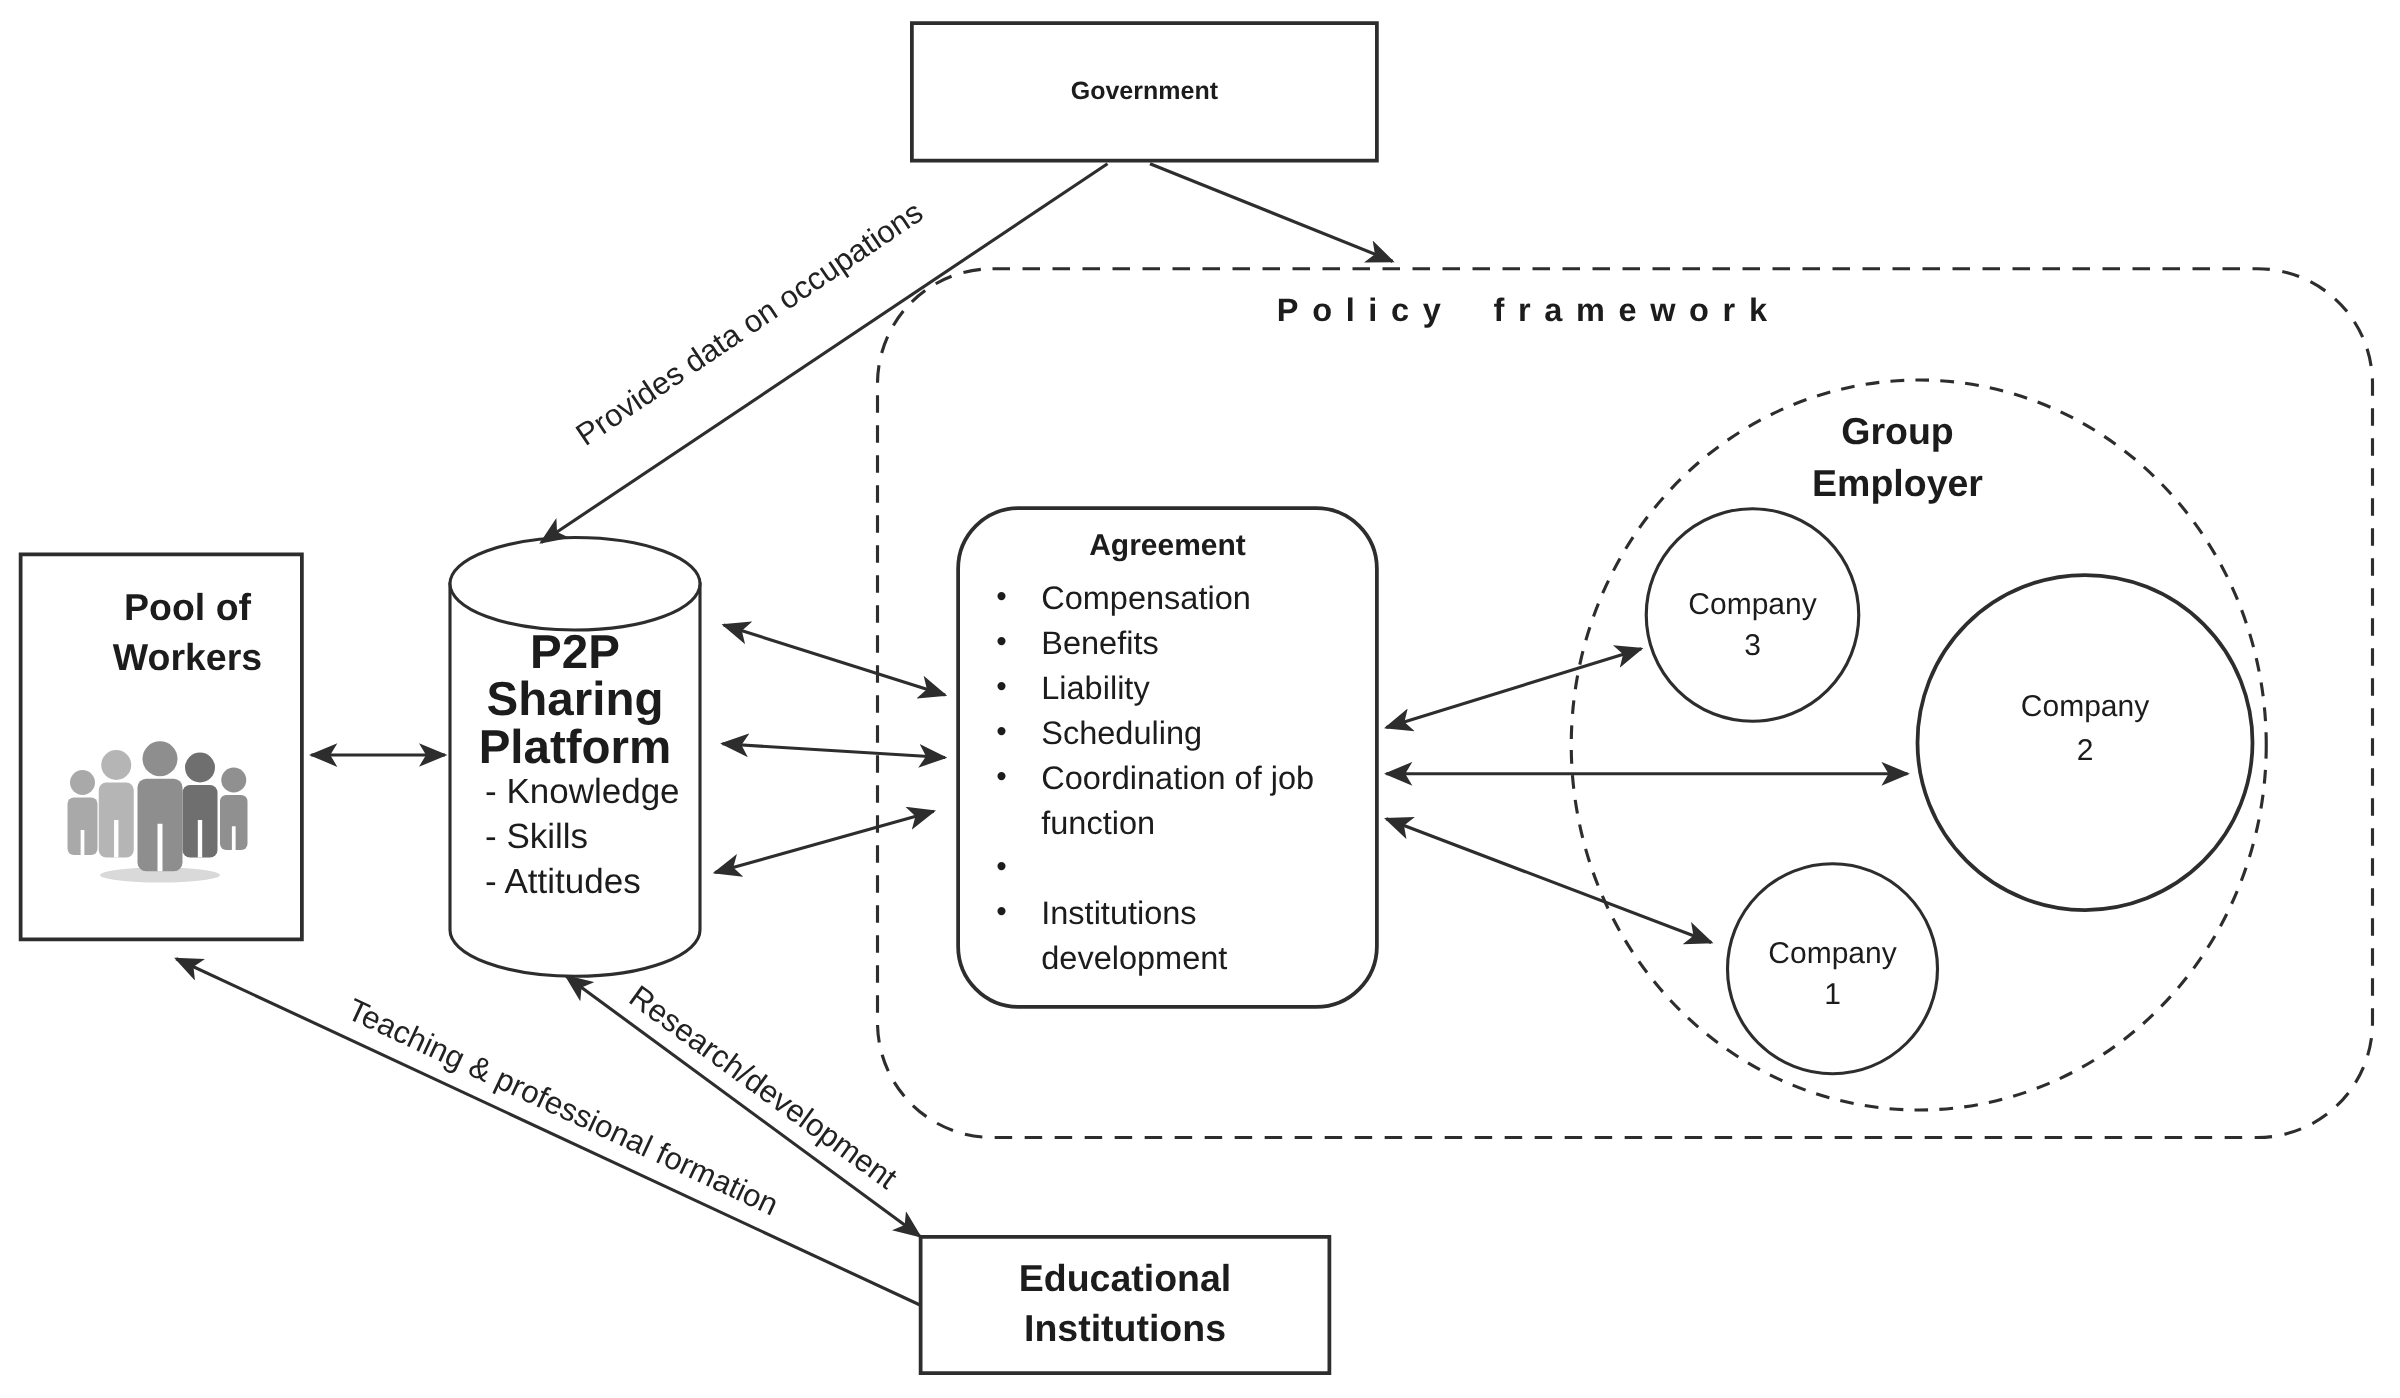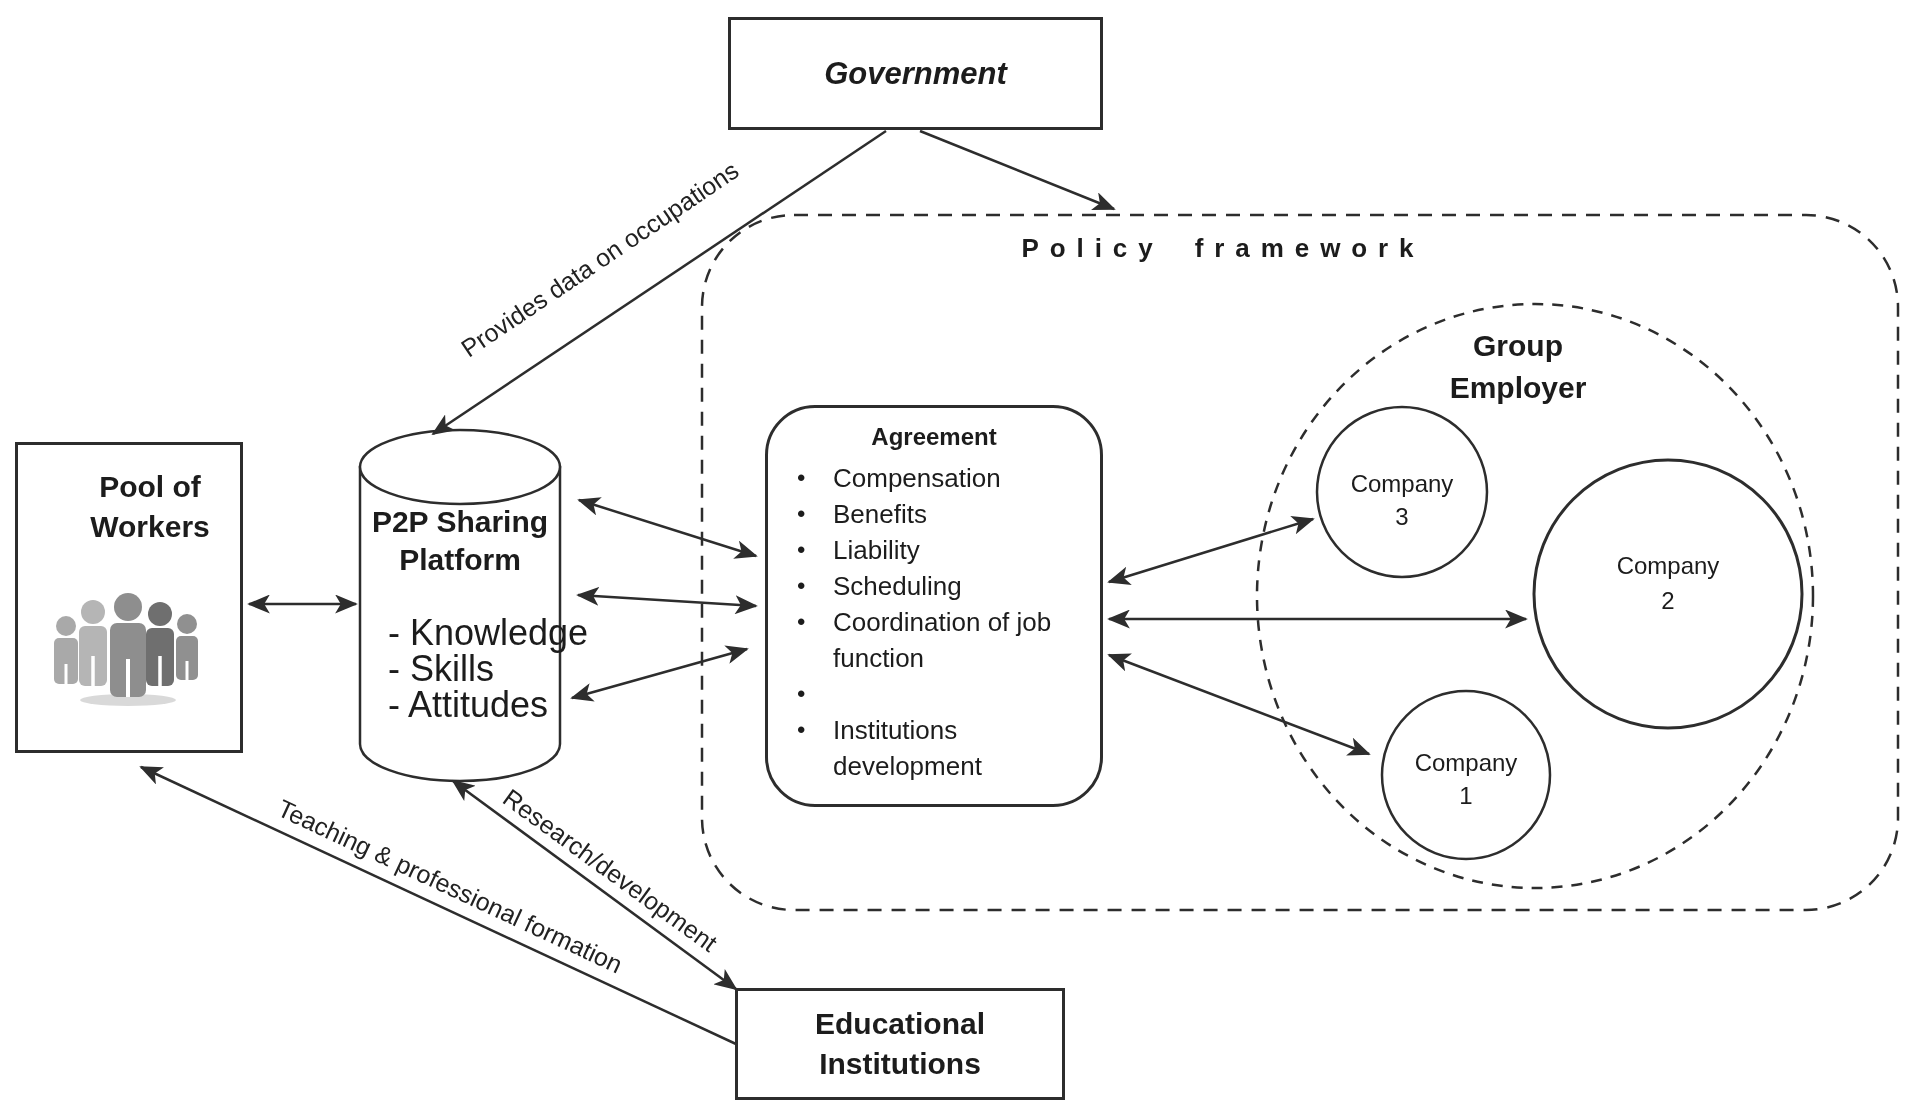--- a/index.html
+++ b/index.html
@@ -7,33 +7,33 @@
     position:relative;width:1920px;height:1118px;background:#ffffff;overflow:hidden;
     font-family:"Liberation Sans", sans-serif;color:#1c1c1c;
   }
   .layer{position:absolute;left:0;top:0;}
   .box{position:absolute;border:3px solid #2d2d2d;background:transparent;box-sizing:border-box;}
   .flexc{display:flex;flex-direction:column;align-items:center;justify-content:center;}
   .lbl{position:absolute;text-align:center;}
   .line{display:block;}
   
   .gov{left:728px;top:17px;width:375px;height:113px;}
-  .gov .line{font-size:31px;font-weight:bold;font-style:italic;}
+  .gov .line{font-size:20px;font-weight:bold;}
   .pool{left:15px;top:442px;width:228px;height:311px;}
   .pool-label{left:15px;top:467px;width:270px;line-height:40px;font-size:30px;font-weight:bold;}
   .edu{left:735px;top:988px;width:330px;height:112px;}
   .edu .line{font-size:30px;font-weight:bold;line-height:40px;}
   .agr{left:765px;top:405px;width:338px;height:402px;border-radius:50px;}
   .agr-title{left:765px;top:423px;width:338px;font-size:24px;font-weight:bold;}
   .agr-list{position:absolute;left:797px;top:460px;width:292px;}
   .agr-row{display:flex;align-items:flex-start;font-size:26px;line-height:36px;}
   .agr-dot{width:36px;flex:0 0 36px;font-size:24px;}
   .agr-txt{flex:1 1 auto;}
-  .p2p-title{left:360px;top:503px;width:200px;line-height:38px;font-size:30px;font-weight:bold;}
-  .p2p-list{position:absolute;left:388px;top:615px;text-align:left;font-size:36px;line-height:36px;}
+  .p2p-title{left:360px;top:503px;width:200px;line-height:38px;font-size:38px;font-weight:bold;}
+  .p2p-list{position:absolute;left:388px;top:615px;text-align:left;font-size:28px;line-height:36px;}
   .pf-label{left:963px;top:233px;width:520px;font-size:26px;font-weight:bold;letter-spacing:0.42em;word-spacing:0.5em;white-space:nowrap;}
   .eg-label{left:1378px;top:325px;width:280px;font-size:30px;font-weight:bold;line-height:42px;}
   .c3-label{left:1317px;top:467px;width:170px;font-size:24px;line-height:33px;}
   .c2-label{left:1527px;top:548px;width:282px;font-size:24px;line-height:35px;}
   .c1-label{left:1381px;top:746px;width:170px;font-size:24px;line-height:33px;}
   .edge-label{position:absolute;font-size:25px;color:#222;text-align:center;white-space:nowrap;}
   .provides{left:410px;top:245px;width:380px;transform:rotate(-34deg);}
   .research{left:460px;top:856px;width:300px;transform:rotate(36deg);}
   .teaching{left:235px;top:872px;width:430px;transform:rotate(25deg);}
 </style>

